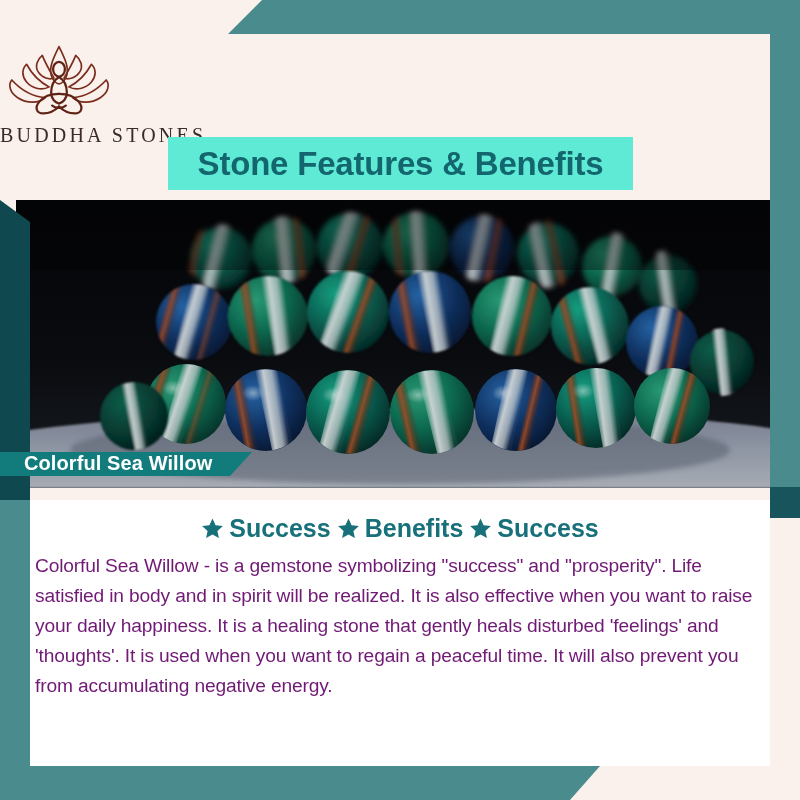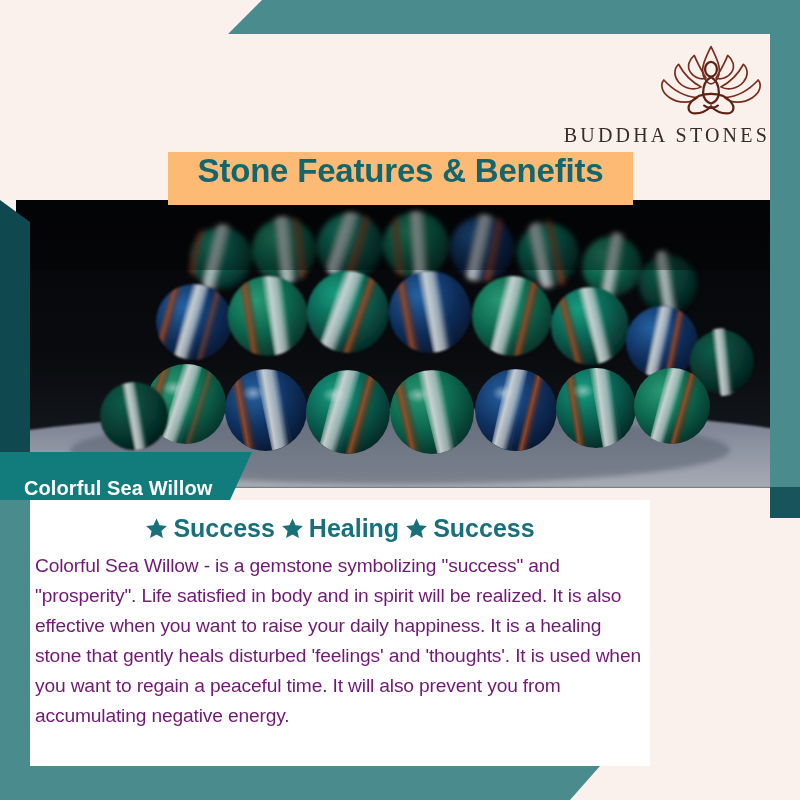--- a/index.html
+++ b/index.html
@@ -62,36 +62,36 @@
   .header {
     position:absolute;
     top:34px; left:0; width:770px; height:166px;
     background:#faf0ec;
     z-index:5;
   }
   .logo-wrap {
     position:absolute;
     top:4px; left:0; width:770px;
     display:flex; flex-direction:column;
-    align-items:flex-end;
+    align-items:flex-start;
   }
   .logo-mark { width:118px; height:85px; display:block; }
   .brand-name {
     font-family:"Liberation Serif", serif;
     font-size:20px;
     letter-spacing:3.2px;
     color:#3b2b26;
     margin-top:1px;
   }
 
   .title-band {
     position:absolute;
-    top:152px; left:168px; width:465px; height:53px;
-    background:#fdba74;
-    display:flex; align-items:flex-start; justify-content:center;
+    top:137px; left:168px; width:465px; height:53px;
+    background:#5eead4;
+    display:flex; align-items:center; justify-content:center;
     z-index:6;
   }
   .title-band h1 {
     font-size:33px;
     font-weight:bold;
     color:#14666e;
     letter-spacing:-0.2px;
     white-space:nowrap;
   }
 
@@ -101,38 +101,38 @@
     top:200px; left:16px; width:768px; height:288px;
     overflow:hidden;
     z-index:1;
     background:#07080a;
   }
   .photo svg { display:block; width:768px; height:288px; }
 
   
   .caption {
     position:absolute;
-    top:452px; left:0; width:252px; height:48px;
+    top:452px; left:0; width:252px; height:24px;
     background:#127b7c;
     clip-path:polygon(0 0, 100% 0, calc(100% - 22px) 100%, 0 100%);
-    display:flex; align-items:flex-end;
+    display:flex; align-items:flex-start;
     z-index:6;
   }
   .caption span {
     color:#ffffff;
     font-size:20px;
     font-weight:bold;
     padding-left:24px;
     letter-spacing:0.1px;
   }
 
   
   .content {
     position:absolute;
-    top:500px; left:30px; width:620px; height:266px;
+    top:500px; left:30px; width:740px; height:266px;
     background:#ffffff;
     z-index:3;
   }
 
   .benefits {
     display:flex;
     align-items:center;
     justify-content:center;
     gap:6px;
     padding-top:14px;
@@ -472,21 +472,21 @@
       <div class="benefit">
         <svg class="star" viewBox="0 0 24 24">
             <polygon points="12,1.5 15.2,8.6 22.8,9.4 17.1,14.5 18.7,22 12,18.2 5.3,22 6.9,14.5 1.2,9.4 8.8,8.6"></polygon>
           </svg>
         <span class="benefit-label">Success</span>
       </div>
       <div class="benefit">
         <svg class="star" viewBox="0 0 24 24">
             <polygon points="12,1.5 15.2,8.6 22.8,9.4 17.1,14.5 18.7,22 12,18.2 5.3,22 6.9,14.5 1.2,9.4 8.8,8.6"></polygon>
           </svg>
-        <span class="benefit-label">Healing</span>
+        <span class="benefit-label">Benefits</span>
       </div>
       <div class="benefit">
         <svg class="star" viewBox="0 0 24 24">
             <polygon points="12,1.5 15.2,8.6 22.8,9.4 17.1,14.5 18.7,22 12,18.2 5.3,22 6.9,14.5 1.2,9.4 8.8,8.6"></polygon>
           </svg>
         <span class="benefit-label">Success</span>
       </div>
     </div>
 
     <p class="body-text">Colorful Sea Willow - is a gemstone symbolizing "success" and "prosperity". Life satisfied in body and in spirit will be realized. It is also effective when you want to raise your daily happiness. It is a healing stone that gently heals disturbed 'feelings' and 'thoughts'. It is used when you want to regain a peaceful time. It will also prevent you from accumulating negative energy.</p>

